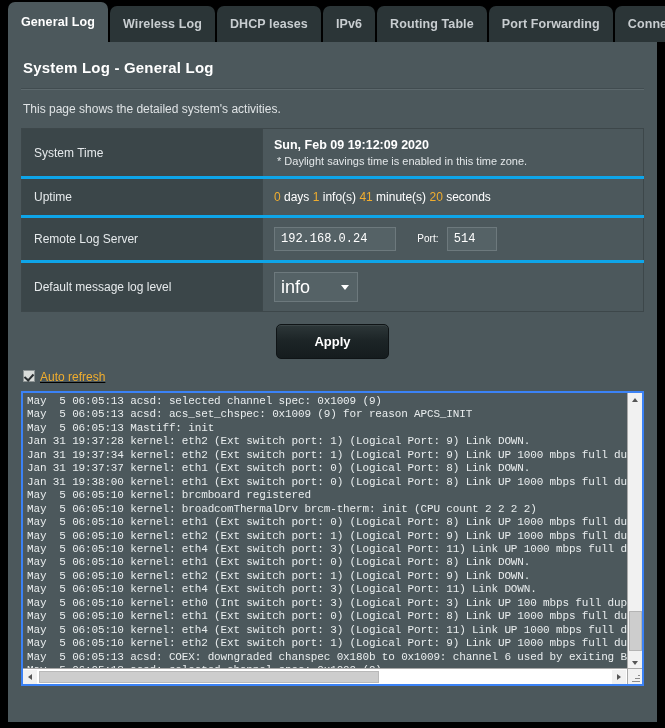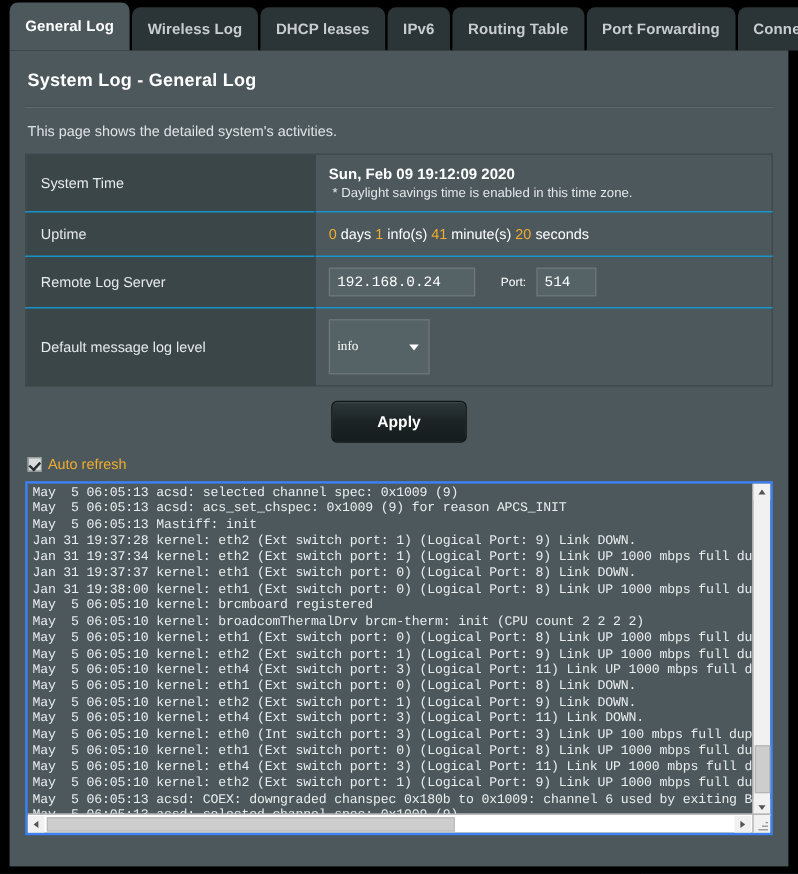--- a/index.html
+++ b/index.html
@@ -81,21 +81,21 @@
     padding: 12px 0 12px 2px;
   }
 
   
   .settings {
     width: 623px;
     border-collapse: collapse;
     border: 1px solid #3d474a;
     background: #4c585c;
   }
-  .settings tr { border-bottom: 1px solid #0ea5e9; }
+  .settings tr { border-bottom: 3px solid #0ea5e9; }
   .settings tr:last-child { border-bottom: none; }
   .settings td {
     padding: 0;
     vertical-align: middle;
   }
   td.lbl {
     width: 228px;
     background: #3b4649;
     color: #e6eaec;
     font-size: 12px;
@@ -133,23 +133,23 @@
     outline: none;
   }
   .ip-input { width: 122px; }
   .port-lbl { color: #ffffff; font-size: 10px; margin: 0 5px 0 18px; }
   .port-input { width: 50px; }
 
   .sel {
     background: #556266;
     border: 1px solid #6d797d;
     color: #ffffff;
-    font-family: Liberation Serif, serif;
-    font-size: 11px;
-    padding: 16px 6px;
+    font-family: Liberation Sans, sans-serif;
+    font-size: 18px;
+    padding: 4px 6px;
     box-sizing: border-box;
     outline: none;
     -webkit-appearance: none;
     appearance: none;
   }
   .sel-wrap { position: relative; display: inline-block; }
   .sel-wrap .caret {
     position: absolute;
     right: 9px; top: 50%;
     margin-top: -2px;
@@ -179,22 +179,22 @@
     padding: 9px 0;
     width: 111px;
     text-align: center;
     cursor: pointer;
     box-shadow: 0 1px 0 rgba(255,255,255,.07) inset;
   }
 
   
   .autorow {
     display: flex;
-    align-items: center;
     padding: 3px 0 7px 2px;
+    text-decoration: underline;
   }
   .chk {
     width: 12px; height: 12px;
     background: #d9dcda;
     border: 1px solid #8d9495;
     position: relative;
     margin-right: 5px;
     box-sizing: border-box;
   }
   .chk:after {

